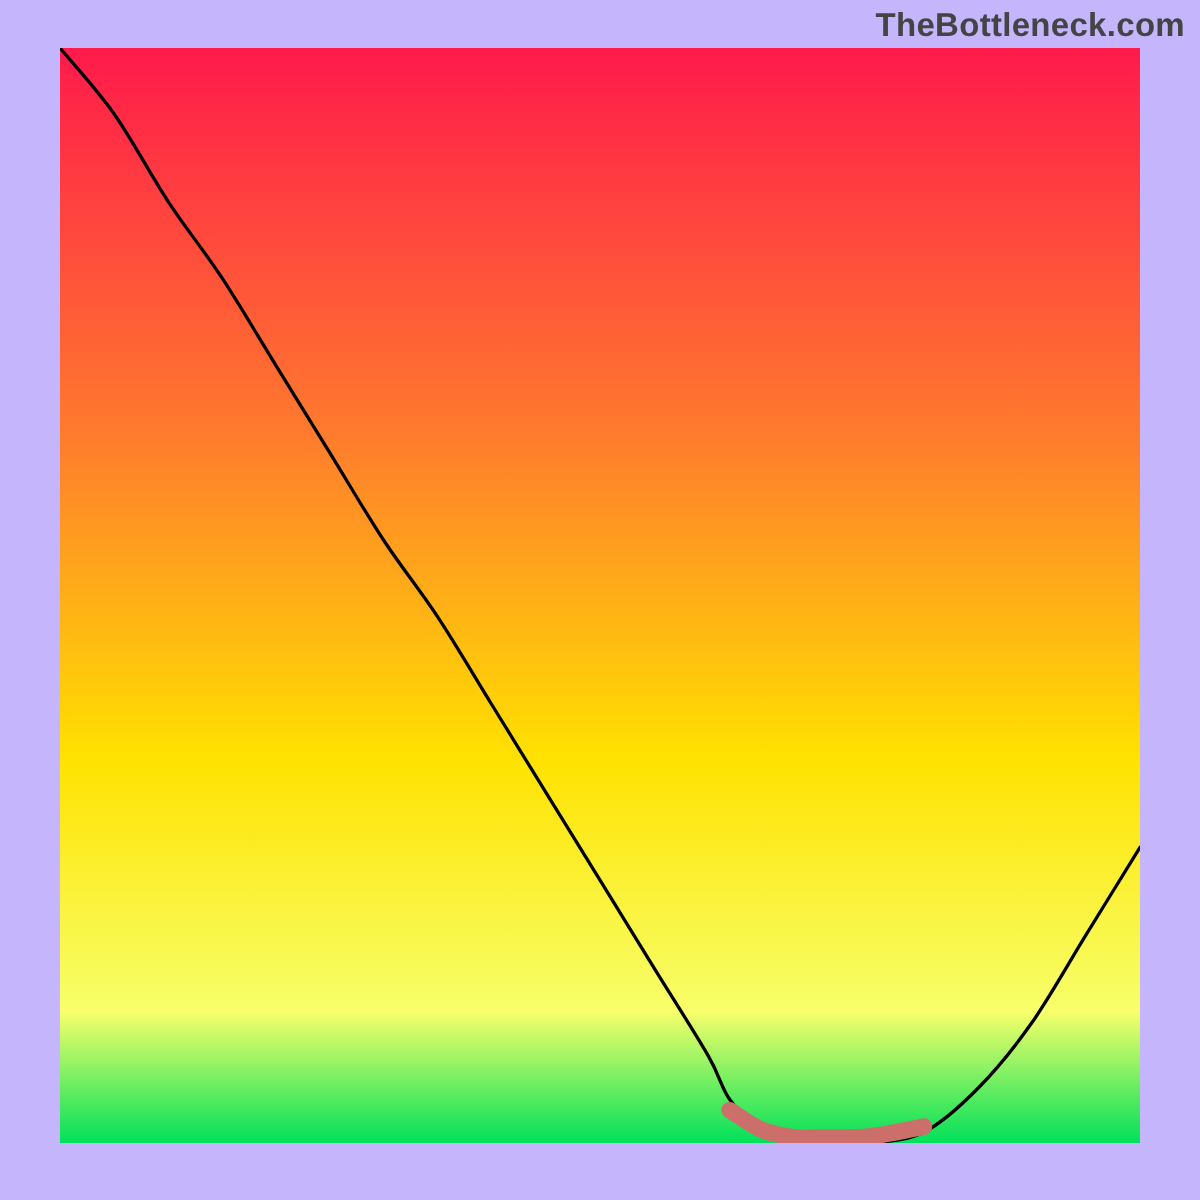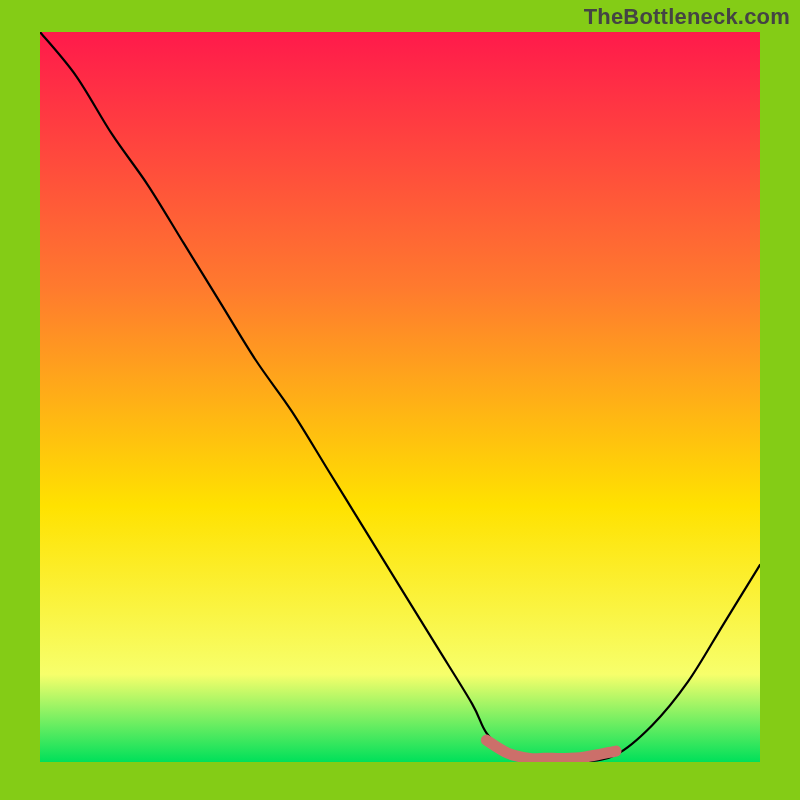--- a/index.html
+++ b/index.html
@@ -8,21 +8,21 @@
     width: 800px;
     height: 800px;
     background: #000;
     font-family: Arial, Helvetica, sans-serif;
     overflow: hidden;
   }
   .frame {
     position: relative;
     width: 800px;
     height: 800px;
-    background: #84cc16;
+    background: #c4b5fd;
   }
   .watermark {
     position: absolute;
     top: 4px;
     right: 10px;
     color: #444;
     font-size: 22px;
     font-weight: 600;
     letter-spacing: 0.2px;
   }

